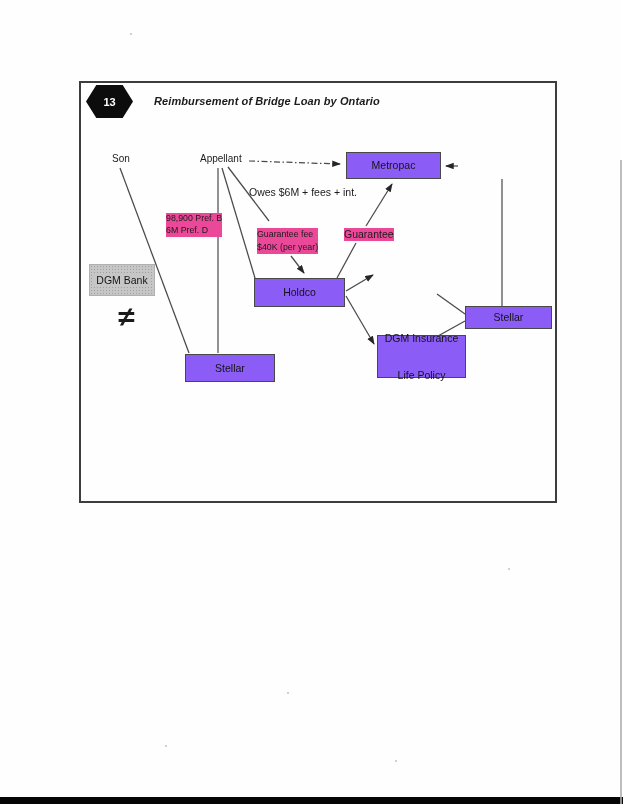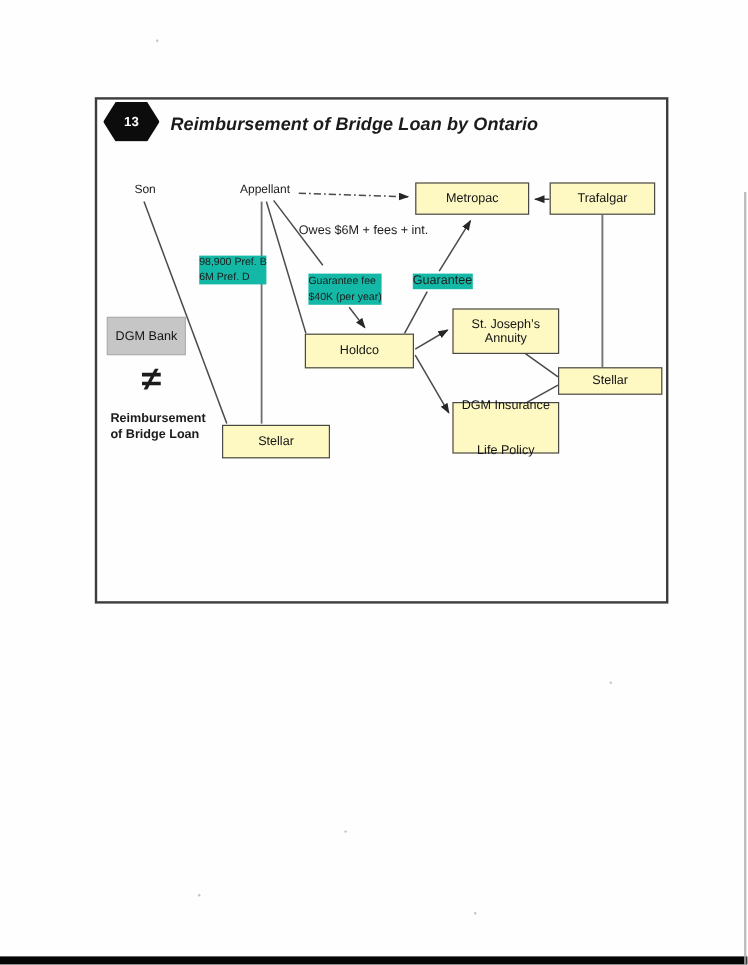--- a/index.html
+++ b/index.html
@@ -13,39 +13,39 @@
     border:2px solid #3d3d3d; background:transparent; box-sizing:border-box;
   }
   .badge{
     position:absolute; left:86px; top:85px; width:47px; height:33px;
     background:#0c0c0c; color:#fff;
     clip-path:polygon(0% 50%, 22% 0%, 78% 0%, 100% 50%, 78% 100%, 22% 100%);
     display:flex; align-items:center; justify-content:center;
     font-size:11px; font-weight:bold;
   }
   .title{
-    position:absolute; left:142px; top:95px;
-    font-size:15px; font-weight:bold; font-style:italic; letter-spacing:.1px;
+    position:absolute; left:154px; top:95px;
+    font-size:11px; font-weight:bold; font-style:italic; letter-spacing:.1px;
     white-space:nowrap;
     text-align:center;
   }
   .node{
     position:absolute; box-sizing:border-box;
-    background:#fef9c3; border:1.5px solid #484848;
+    background:#8b5cf6; border:1.5px solid #484848;
     display:flex; flex-direction:column; align-items:center; justify-content:center;
     font-size:10.5px; line-height:12.5px; text-align:center; color:#141414;
   }
   .node span{display:block;}
   .shaded{
     background:#c6c6c6; border:1px solid #b0b0b0;
     background-image:radial-gradient(#9f9f9f 14%, transparent 15%);
     background-size:3px 3px;
   }
   .lbl{position:absolute; font-size:10px; white-space:nowrap;}
-  .ann{position:absolute; font-size:8.8px; line-height:11.8px; background:#14b8a6; white-space:nowrap;}
+  .ann{position:absolute; font-size:8.8px; line-height:11.8px; background:#ec4899; white-space:nowrap;}
   .ann-lg{font-size:10.5px; line-height:13px;}
   .bold{font-weight:bold;}
   .noteq{
     position:absolute; left:118px; top:300px;
     font-size:30px; font-weight:bold; transform:scaleY(.92);
   }
   svg.wires{position:absolute; left:0; top:0; width:623px; height:804px; pointer-events:none;}
   .scan-bottom{position:absolute; left:0; top:797px; width:623px; height:7px; background:#050505;}
   .scan-right{position:absolute; left:620px; top:160px; width:2px; height:644px; background:#aeaeae; opacity:.8;}
   .speck{position:absolute; width:2px; height:2px; background:#8a8a8a; border-radius:50%; opacity:.5;}
@@ -86,32 +86,25 @@
   </div>
 
   <div class="title">Reimbursement of Bridge Loan by Ontario</div>
 
   <div class="lbl" style="left:112px; top:153px;">Son</div>
   <div class="lbl" style="left:200px; top:153px;">Appellant</div>
 
   <div class="node" style="left:346px; top:152px; width:95px; height:27px;">
     <span>Metropac</span>
   </div>
-  <div class="node" style="left:458px; top:152px; width:88px; height:27px;">
-    <span>Trafalgar</span>
-  </div>
   <div class="node" style="left:254px; top:278px; width:91px; height:29px;">
     <span>Holdco</span>
   </div>
   <div class="node" style="left:185px; top:354px; width:90px; height:28px;">
     <span>Stellar</span>
-  </div>
-  <div class="node" style="left:377px; top:257px; width:89px; height:38px;">
-    <span>St. Joseph’s</span>
-    <span>Annuity</span>
   </div>
   <div class="node" style="left:465px; top:306px; width:87px; height:23px;">
     <span>Stellar</span>
   </div>
   <div class="node" style="left:377px; top:335px; width:89px; height:43px;gap:24px;">
     <span>DGM Insurance</span>
     <span>Life Policy</span>
   </div>
   <div class="node shaded" style="left:89px; top:264px; width:66px; height:32px;text-align:right;">
     <span style="background:#c6c6c6; padding:0 2px;">DGM Bank</span>
@@ -122,24 +115,20 @@
     <span>98,900 Pref. B</span><br>
     <span>6M Pref. D</span>
   </div>
   <div class="ann" style="left:257px; top:228px; line-height:13px;">
     <span>Guarantee fee</span><br>
     <span>$40K (per year)</span>
   </div>
   <div class="ann ann-lg" style="left:344px; top:228px;">Guarantee</div>
 
   <div class="noteq">≠</div>
-  <div class="ann ann-lg bold" style="left:92px; top:343px; background:transparent;">
-    <span>Reimbursement</span><br>
-    <span>of Bridge Loan</span>
-  </div>
 
   <div class="scan-bottom"></div>
   <div class="scan-right"></div>
   <div class="speck" style="left:287px; top:692px;"></div>
   <div class="speck" style="left:165px; top:745px;"></div>
   <div class="speck" style="left:130px; top:33px;"></div>
   <div class="speck" style="left:508px; top:568px;"></div>
   <div class="speck" style="left:395px; top:760px;"></div>
 
 </div>

